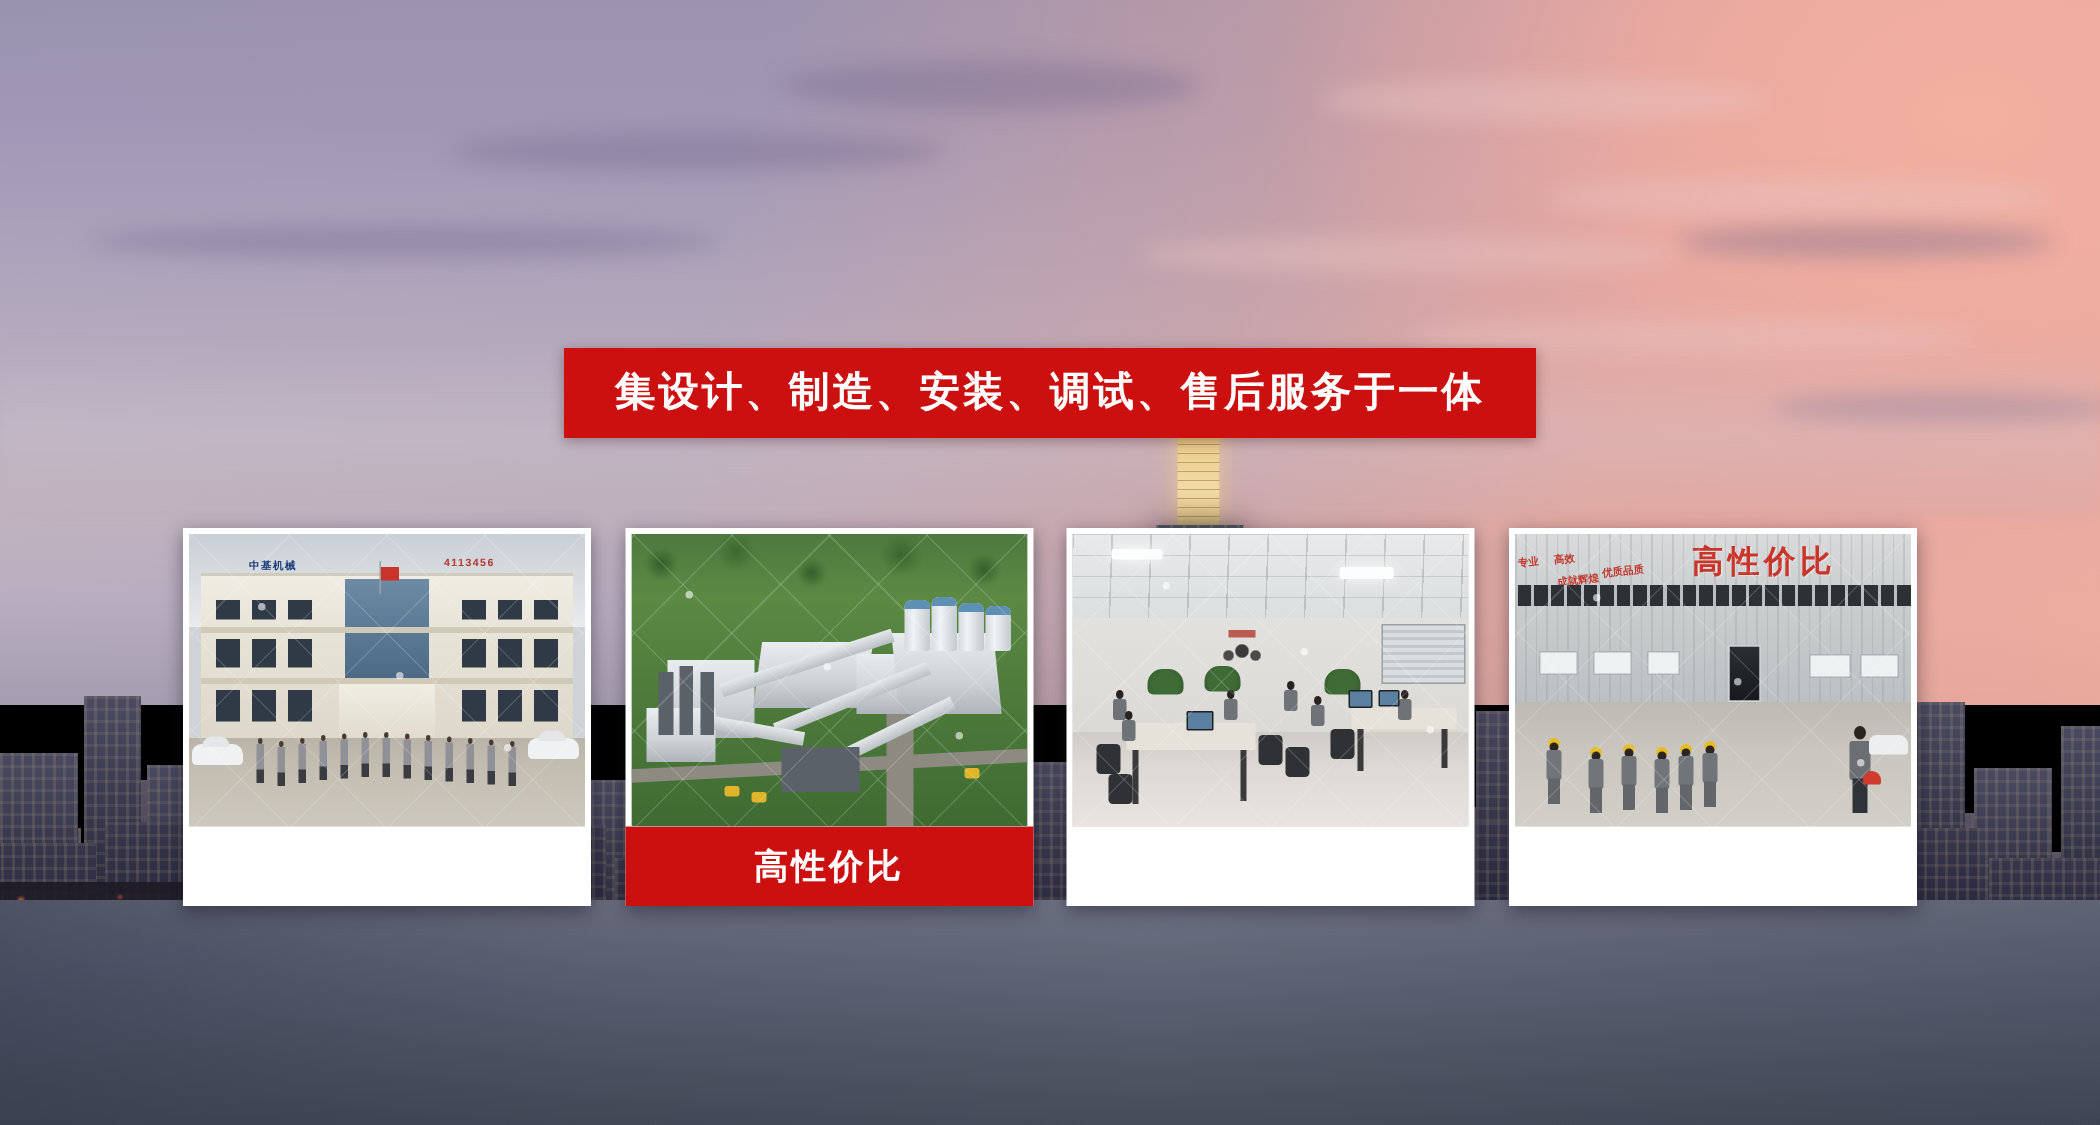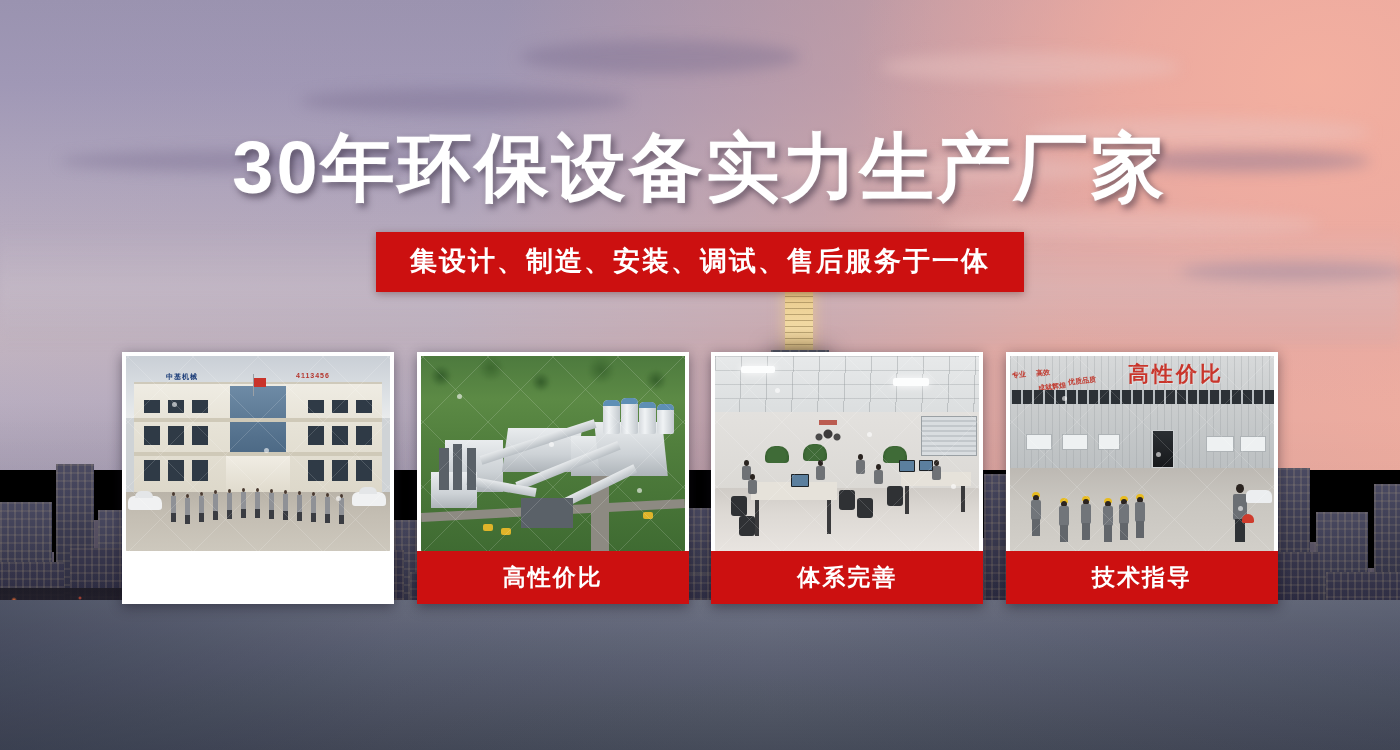--- a/index.html
+++ b/index.html
@@ -411,21 +411,20 @@
     </div>
 
     <div class="shore"></div>
     <div class="shorelights"></div>
     <div class="water"></div>
     <div class="dimveil"></div>
   </div>
 
   <div class="content">
 
-    <div class="headline">30年环保设备实力生产厂家</div>
 
     <div class="subbar">集设计、制造、安装、调试、售后服务于一体</div>
 
     <div class="cards">
 
       <div class="card">
         <div class="photo">
           <div class="p1sky"></div>
           <div class="p1bld"></div>
           <div class="p1center"></div>
@@ -612,21 +611,20 @@
               <i></i>
             </div>
           <div class="p3mon" style="left:76px;  top:118px; width:18px; height:13px;"></div>
           <div class="p3mon" style="left:184px; top:104px; width:16px; height:12px;"></div>
           <div class="p3mon" style="left:204px; top:104px; width:14px; height:11px;"></div>
           <div class="wm"></div>
           <div class="wmdot" style="left:60px; top:32px;"></div>
           <div class="wmdot" style="left:152px;top:76px;"></div>
           <div class="wmdot" style="left:236px;top:128px;"></div>
         </div>
-        <div class="cap">体系完善</div>
       </div>
 
       <div class="card">
         <div class="photo">
           <div class="p4wall"></div>
           <div class="p4big">高性价比</div>
           <div class="p4sm" style="left:2px;  top:14px;">专业</div>
           <div class="p4sm" style="left:26px; top:12px;">高效</div>
           <div class="p4sm" style="left:58px; top:20px;">优质品质</div>
           <div class="p4sm" style="left:28px; top:26px;">成就辉煌</div>
@@ -679,18 +677,17 @@
               <i></i>
               <u></u>
             </div>
           <div class="p4hat"></div>
           <div class="p4car"></div>
           <div class="wm"></div>
           <div class="wmdot" style="left:52px; top:40px;"></div>
           <div class="wmdot" style="left:146px;top:96px;"></div>
           <div class="wmdot" style="left:228px;top:150px;"></div>
         </div>
-        <div class="cap">技术指导</div>
       </div>
 
     </div>
   </div>
 </div>
 
 </body></html>

